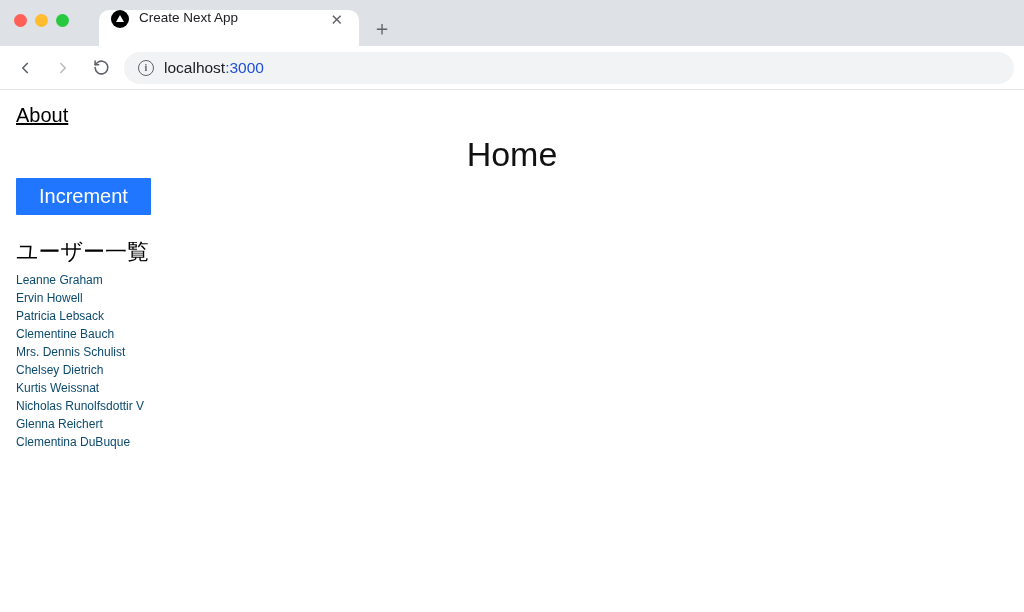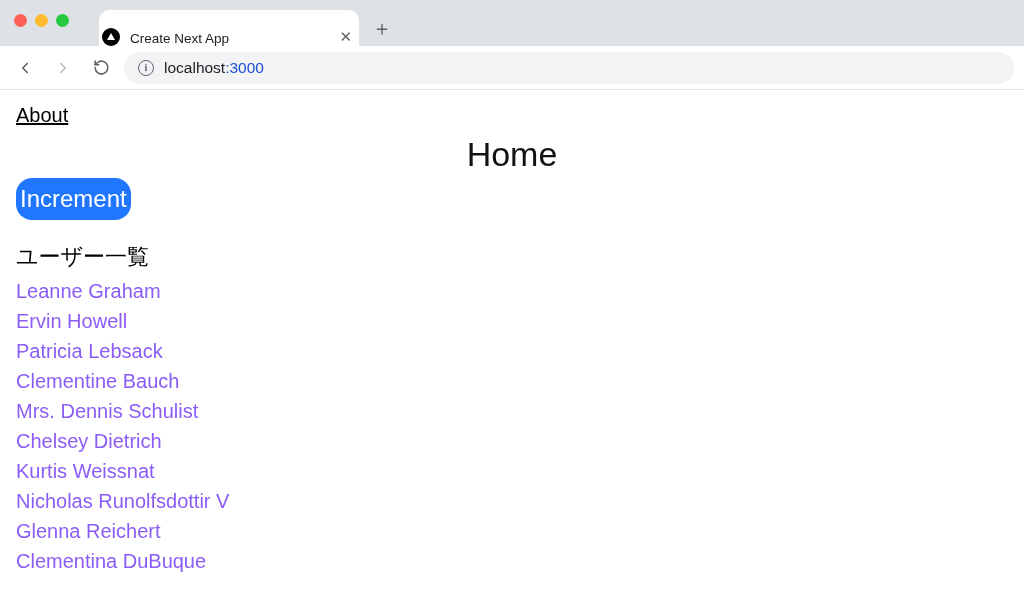--- a/index.html
+++ b/index.html
@@ -31,22 +31,22 @@
     .tl-red { background:#ff5f57; }
     .tl-yellow { background:#febc2e; }
     .tl-green { background:#28c840; }
     .tab {
       background: #fff;
       height: 36px;
       border-top-left-radius: 10px;
       border-top-right-radius: 10px;
       min-width: 260px;
       display: flex;
-      align-items: flex-end;
-      padding: 0 3px;
+      align-items: flex-start;
+      padding: 0 12px;
       gap: 10px;
       position: relative;
     }
     .favicon {
       width: 18px; height: 18px;
       border-radius: 50%;
       background: #000;
       display:flex; align-items:center; justify-content:center;
     }
     .favicon svg { width: 10px; height: 10px; }
@@ -111,40 +111,40 @@
     }
     .count {
       font-size: 20px;
       margin-top: 6px;
       color:#111;
     }
     .increment-btn {
       background:#2176ff;
       color:#fff;
       border:none;
-      border-radius:16px;
-      font-size:24px;
-      padding: 7px 4px;
+      border-radius:1px;
+      font-size:20px;
+      padding: 7px 23px;
       margin-top: 4px;
       cursor:pointer;
     }
     .users-heading {
       font-size: 22px;
       font-weight: 400;
       margin-top: 22px;
       color:#000;
     }
     .user-list {
       list-style:none;
       margin-top:4px;
     }
     .user-list li {
-      font-size: 20px;
+      font-size: 12px;
       line-height: 1.5;
-      color:#8b5cf6;
+      color:#0c4a6e;
     }
   </style>
 </head>
 <body>
 
 <div class="chrome-top">
   <div class="traffic-lights">
     <div class="tl tl-red"></div>
     <div class="tl tl-yellow"></div>
     <div class="tl tl-green"></div>

